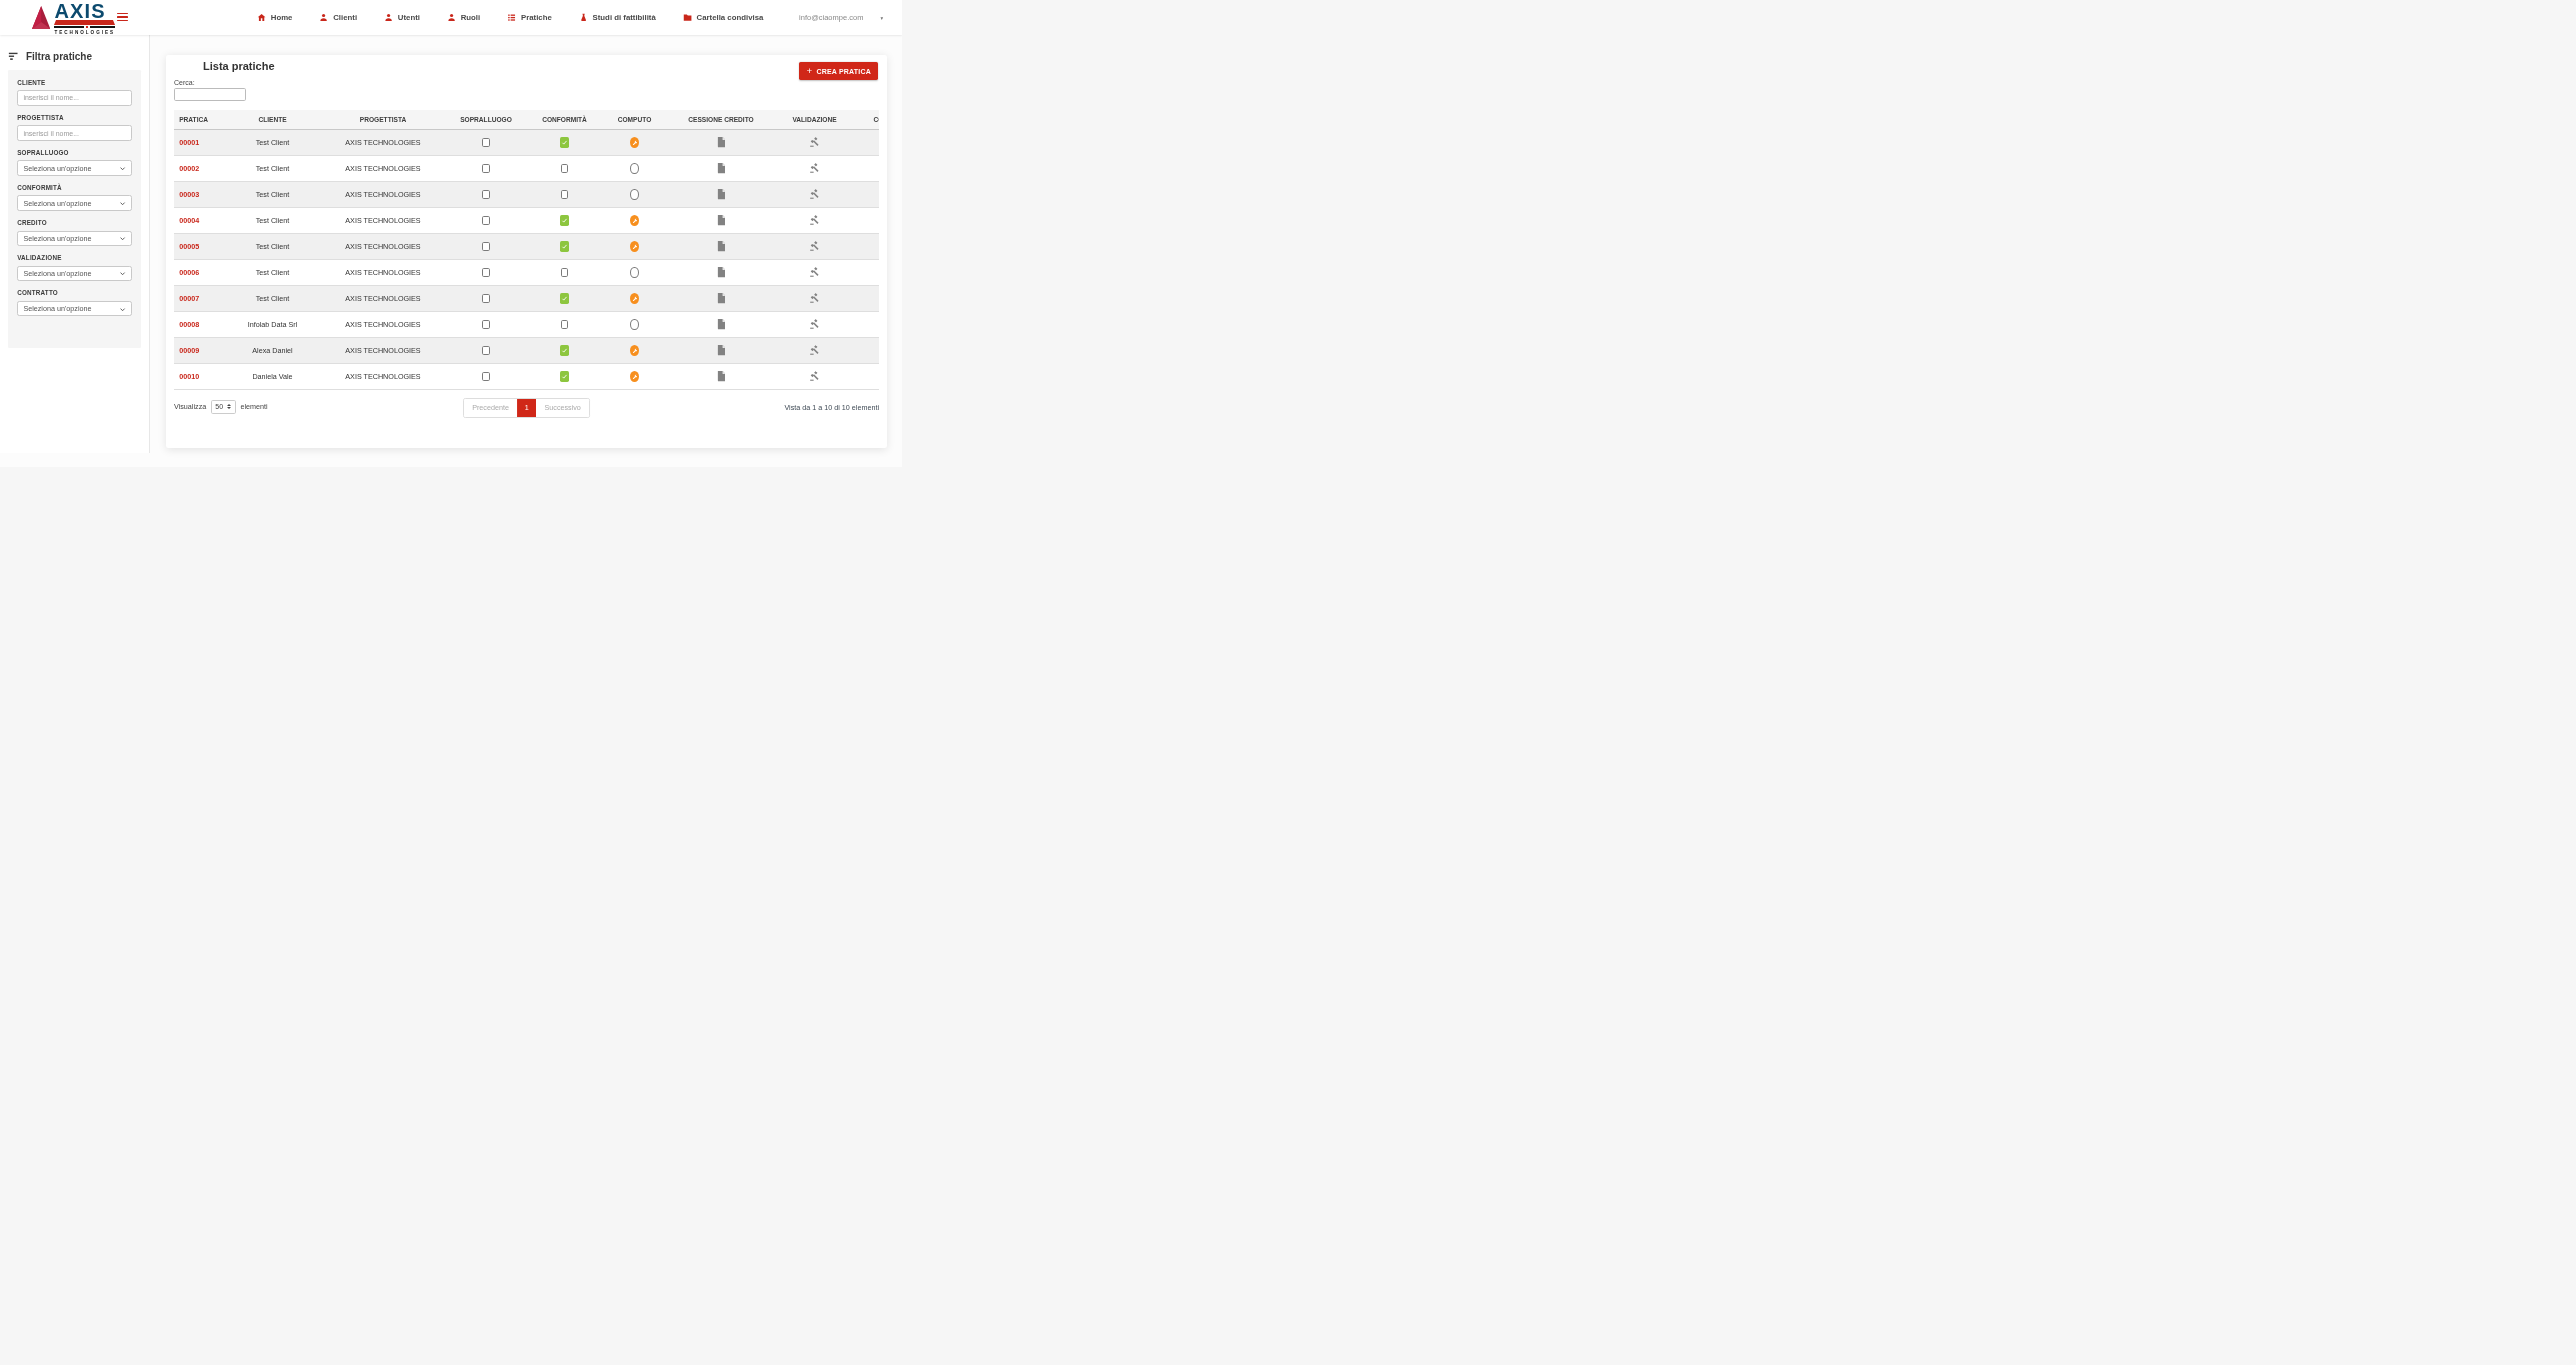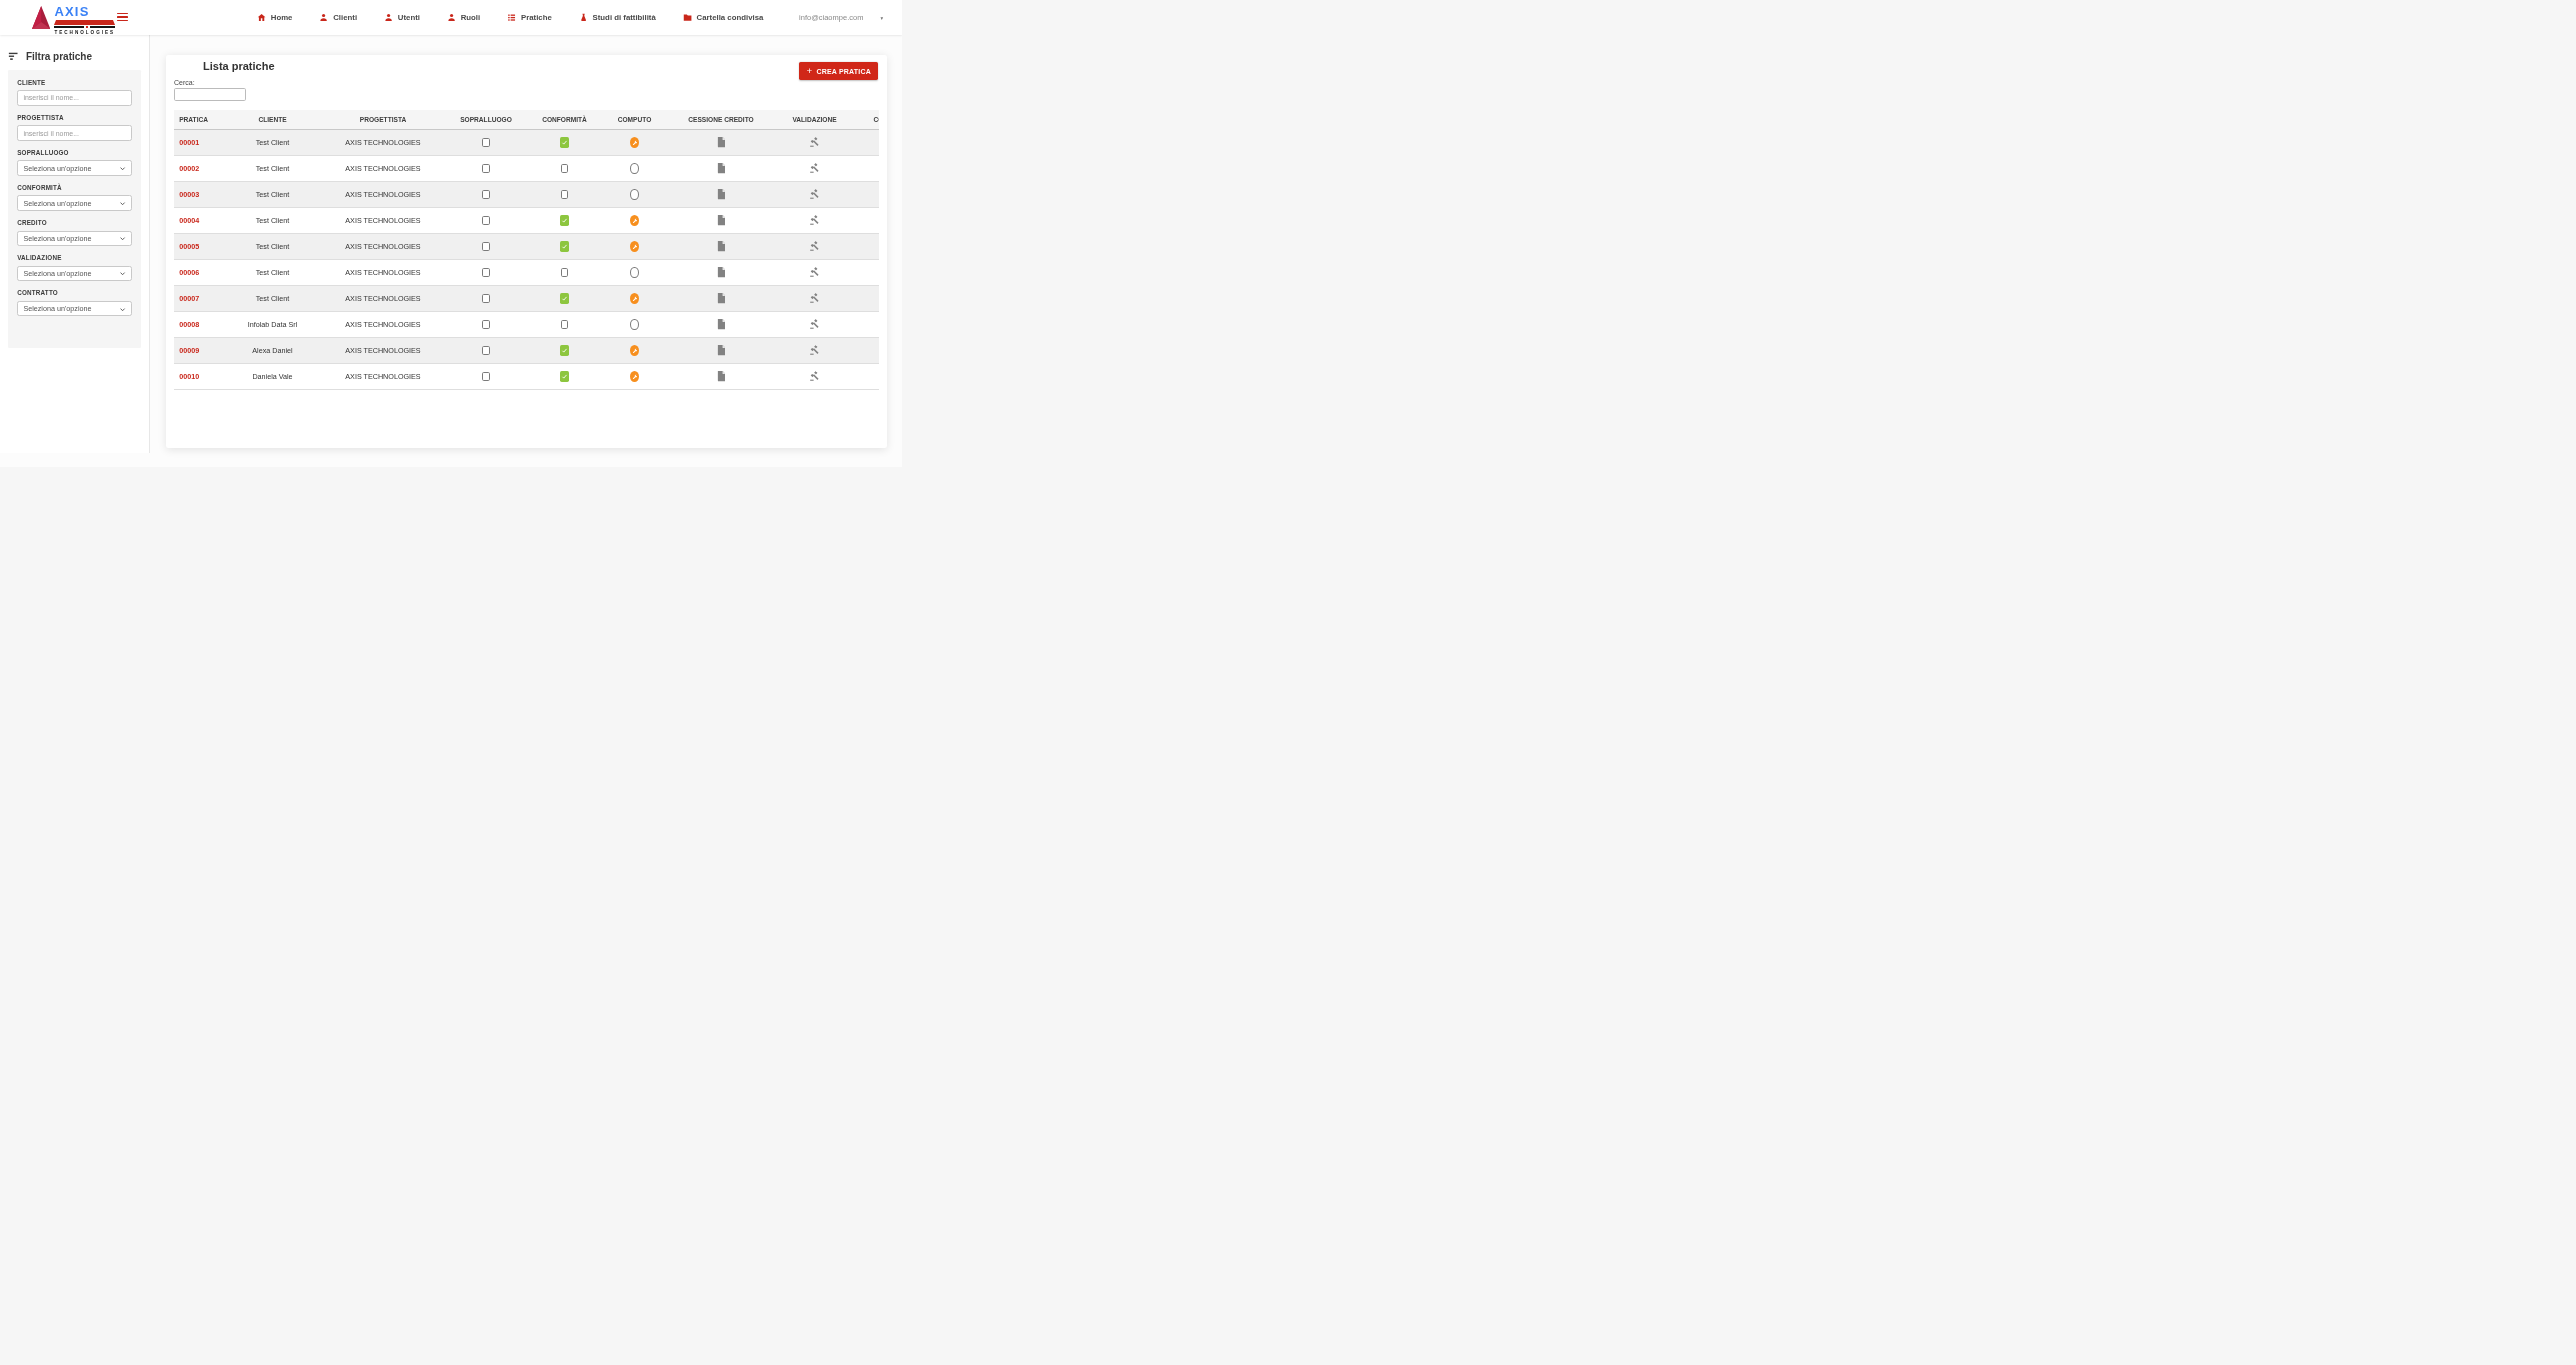--- a/index.html
+++ b/index.html
@@ -6,22 +6,22 @@
   html,body { width:902px; height:478px; overflow:hidden; }
   body { font-family:"Liberation Sans", sans-serif; background:#f6f6f6; color:#333; }
   .page { position:relative; width:902px; height:478px; background:#fcfcfc; }
 
   
   .topbar { position:absolute; top:0; left:0; right:0; height:35px; background:#fff;
             box-shadow:0 0.6px 2.3px rgba(0,0,0,.12); z-index:10; }
   .logo { position:absolute; left:32px; top:4px; display:flex; align-items:flex-start; gap:4px; }
   .logo-tri { width:18.4px; height:23px; margin-top:1.7px; }
   .logo-text { display:flex; flex-direction:column; }
-  .logo-axis { position:relative; font-size:13px; font-weight:bold; letter-spacing:1.2px;
-               color:#3b82f6; line-height:15.5px; }
+  .logo-axis { position:relative; font-size:20px; font-weight:bold; letter-spacing:1.2px;
+               color:#0c4a6e; line-height:15.5px; }
   .tri-a { left:1.7px; bottom:0.6px; border-left:2.9px solid transparent; border-right:2.9px solid transparent; border-bottom:5.2px solid var(--accent); }
   .logo-rule { display:flex; align-items:center; height:2.3px; margin:1.2px 0 1.7px 0; }
   .logo-rule .rl { height:2.3px; background:#141414; width:30px; }
   .logo-rule .rdot { width:2.3px; height:2.3px; background:var(--accent); margin:0 1.7px; }
   .logo-rule .rr { height:2.3px; background:#141414; flex:1; }
   .logo-sub { font-size:4.6px; font-weight:bold; letter-spacing:2px; color:#141414; }
   .hamburger { position:absolute; left:117px; top:11.5px; width:11px; height:11px; display:flex;
                flex-direction:column; justify-content:space-between; padding:1.2px 0; cursor:pointer; }
   .hamburger span { display:block; height:1.7px; background:var(--accent); border-radius:0.6px; }
   .main-nav { position:absolute; left:257px; top:0; height:35px; display:flex; align-items:center; gap:27px; }
@@ -581,18 +581,37 @@
                       <rect x="4" y="8" width="6" height="5" rx="0.5" transform="rotate(45 7 10.5)"></rect>
                       <rect x="13" y="6.5" width="3.6" height="15" transform="rotate(-45 14.8 14)"></rect>
                       <rect x="2" y="20" width="8" height="2.6"></rect>
                     </svg>
                   </span></td>
                 <td></td>
               </tr>
             </tbody>
         </table>
       </div>
+      <div class="table-footer">
+        <div class="pagesize">
+          <span>Visualizza</span>
+          <span class="ps-box">
+            <span class="val">50</span>
+            <span class="ps-arrows">
+              <i class="ps-up"></i>
+                <i class="ps-down"></i>
+            </span>
+          </span>
+          <span>elementi</span>
+        </div>
+        <div class="pagination">
+          <span class="pg-btn">Precedente</span>
+          <span class="pg-num">1</span>
+          <span class="pg-btn">Successivo</span>
+        </div>
+        <div class="view-info">Vista da 1 a 10 di 10 elementi</div>
+      </div>
     </section>
   </main>
 
   <div class="page-band"></div>
 </div>
 
 
 </body></html>

